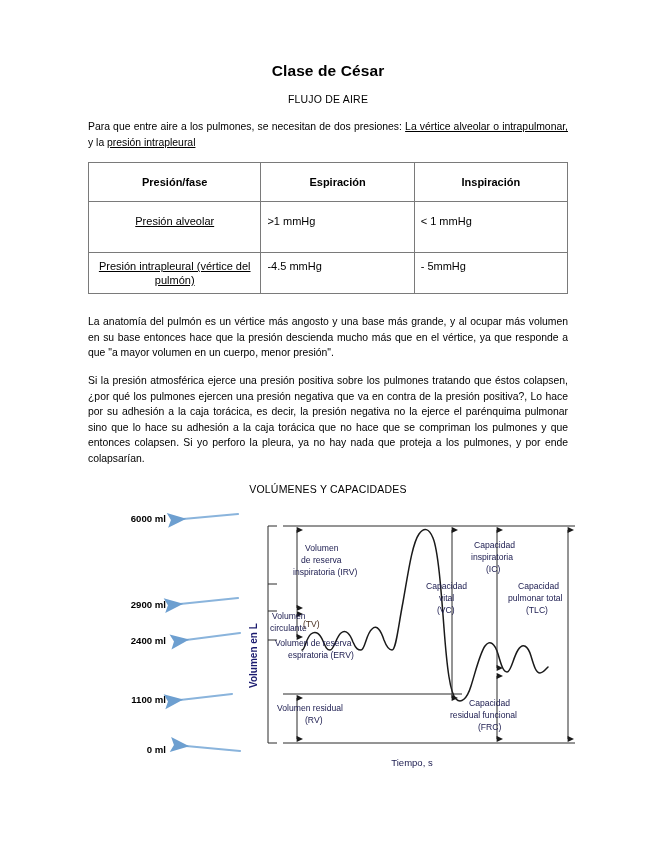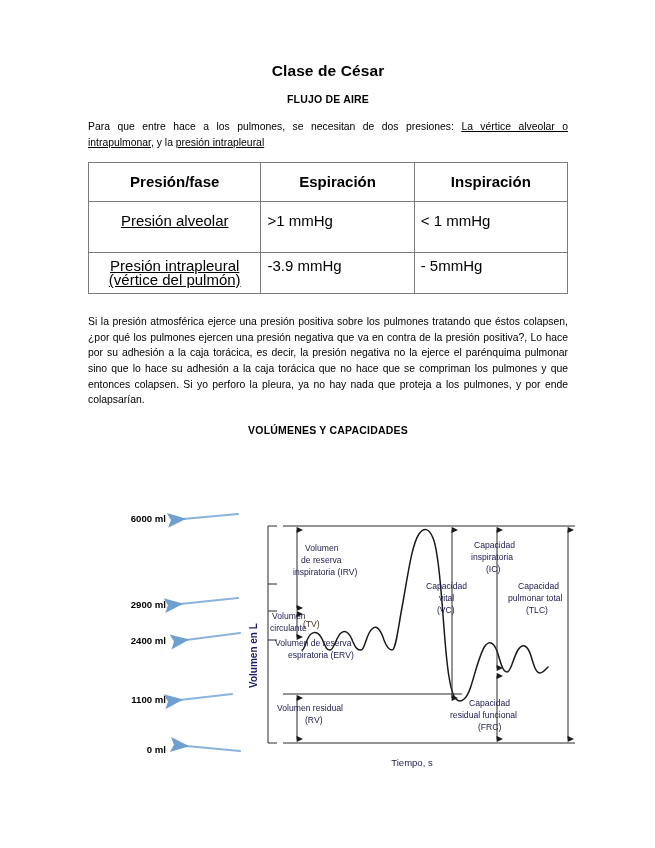--- a/index.html
+++ b/index.html
@@ -33,21 +33,21 @@
 
   h1.doc-title {
     font-size: 15.5px;
     font-weight: bold;
     text-align: center;
     margin: 0 0 13px 0;
     letter-spacing: 0.1px;
   }
   h2.section-head {
     font-size: 10.5px;
-    font-weight: bold;
+    font-weight: normal;
     text-align: center;
     margin: 0 0 14px 0;
     letter-spacing: 0.2px;
   }
   p.para {
     font-size: 10.4px;
     line-height: 15.6px;
     margin: 0 0 12px 0;
     text-align: justify;
   }
@@ -56,21 +56,21 @@
 
   
   table.pressure-table {
     border-collapse: collapse;
     width: 100%;
     margin: 4px 0 20px 0;
     table-layout: fixed;
   }
   table.pressure-table td, table.pressure-table th {
     border: 1px solid #7a7a7a;
-    font-size: 15px;
+    font-size: 11px;
     padding: 6px 6px;
     vertical-align: top;
     line-height: 14px;
   }
   table.pressure-table th {
     font-weight: bold;
     text-align: center;
     height: 26px;
     vertical-align: middle;
   }
@@ -141,21 +141,21 @@
 <body>
 
 <div class="page">
 
   <div class="content">
 
     <h1 class="doc-title">Clase de César</h1>
 
     <h2 class="section-head">FLUJO DE AIRE</h2>
 
-    <p class="para"><span>Para que entre hace a los pulmones, se necesitan de dos presiones: </span><span class="u">La vértice alveolar o intrapulmonar,</span><span> y la </span><span class="u">presión intrapleural</span></p>
+    <p class="para"><span>Para que entre aire a los pulmones, se necesitan de dos presiones: </span><span class="u">La vértice alveolar o intrapulmonar,</span><span> y la </span><span class="u">presión intrapleural</span></p>
 
     <table class="pressure-table">
       <colgroup>
           <col class="c1">
           <col class="c2">
           <col class="c3">
         </colgroup>
       <thead>
         <tr>
           <th>Presión/fase</th>
@@ -164,26 +164,27 @@
         </tr>
       </thead>
       <tbody>
         <tr>
           <td class="rowhead cell-pad-tall"><span>Presión alveolar</span></td>
           <td class="cell-pad-tall">&gt;1 mmHg</td>
           <td class="cell-pad-tall">&lt; 1 mmHg</td>
         </tr>
         <tr>
           <td class="rowhead"><span>Presión intrapleural (vértice del pulmón)</span></td>
-          <td>-3.9 mmHg</td>
+          <td>-4.5 mmHg</td>
           <td>- 5mmHg</td>
         </tr>
       </tbody>
     </table>
 
+    <p class="para">La anatomía del pulmón es un vértice más angosto y una base más grande, y al ocupar más volumen en su base entonces hace que la presión descienda mucho más que en el vértice, ya que responde a que "a mayor volumen en un cuerpo, menor presión".</p>
 
     <p class="para">Si la presión atmosférica ejerce una presión positiva sobre los pulmones tratando que éstos colapsen, ¿por qué los pulmones ejercen una presión negativa que va en contra de la presión positiva?, Lo hace por su adhesión a la caja torácica, es decir, la presión negativa no la ejerce el parénquima pulmonar sino que lo hace su adhesión a la caja torácica que no hace que se compriman los pulmones y que entonces colapsen. Si yo perforo la pleura, ya no hay nada que proteja a los pulmones, y por ende colapsarían.</p>
 
 
     <h2 class="section-head" style="margin-top:16px;">VOLÚMENES Y CAPACIDADES</h2>
 
   </div>
 
   <div class="chart-block">
     <svg class="chart-svg" width="655" height="300" viewBox="0 0 655 300" xmlns="http://www.w3.org/2000/svg">

